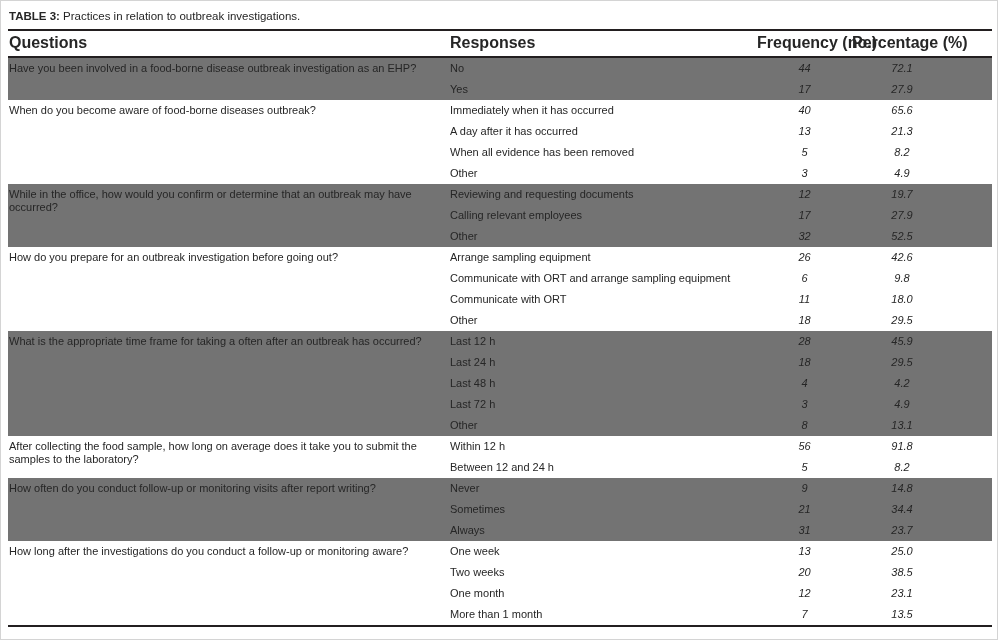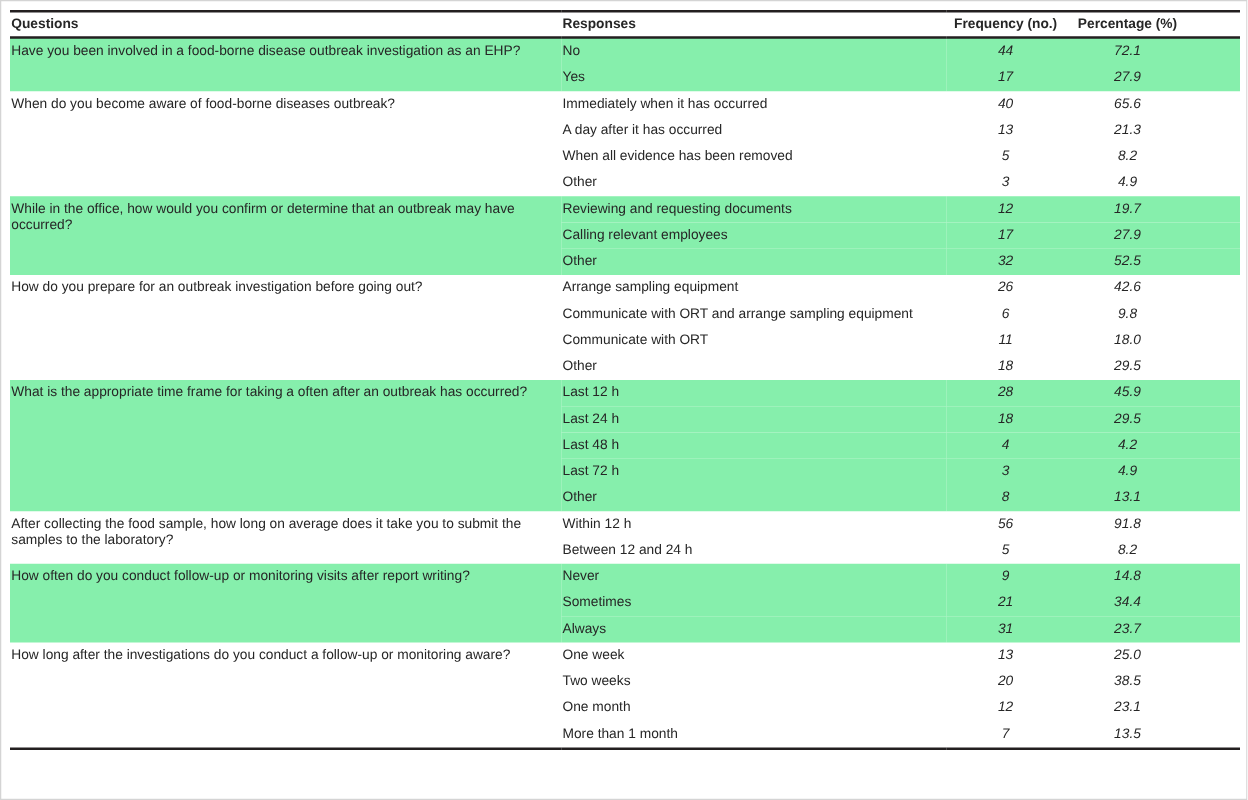--- a/index.html
+++ b/index.html
@@ -31,47 +31,50 @@
     table-layout: fixed;
     border-top: 2px solid #231f20;
     border-bottom: 2px solid #231f20;
   }
   col.c-q  { width: 441px; }
   col.c-r  { width: 308px; }
   col.c-f  { width: 95px; }
   col.c-p  { width: 100px; }
   col.c-x  { width: 40px; }
   thead th {
-    font-size: 11px;
+    font-size: 16px;
     font-weight: bold;
     text-align: left;
     padding: 3px 0 4px 1px;
     border-bottom: 2px solid #231f20;
     white-space: nowrap;
   }
   thead th.num { text-align: center; padding-left: 0; margin-left: 28px; }
   tbody td {
     font-size: 11px;
     line-height: 13px;
     vertical-align: top;
     padding: 4px 0 4px 1px;
   }
   tbody td.num { text-align: center; padding-left: 0; font-style: italic; }
-  tbody tr.shaded td { background: #86efac; }
+  tbody tr.shaded td { background: #737373; }
   tbody td.q { padding-right: 10px; }
   .footnote {
     font-size: 10.5px;
     line-height: 13px;
     margin: 7px 0 0 1px;
   }
 </style>
 </head>
 <body>
 
 <div class="page">
+  <div class="caption">
+    <span class="bold">TABLE 3:</span><span> Practices in relation to outbreak investigations.</span>
+  </div>
 
   <table class="data-table">
     <colgroup>
       <col class="c-q">
         <col class="c-r">
         <col class="c-f">
         <col class="c-p">
         <col class="c-x">
     </colgroup>
     <thead>

